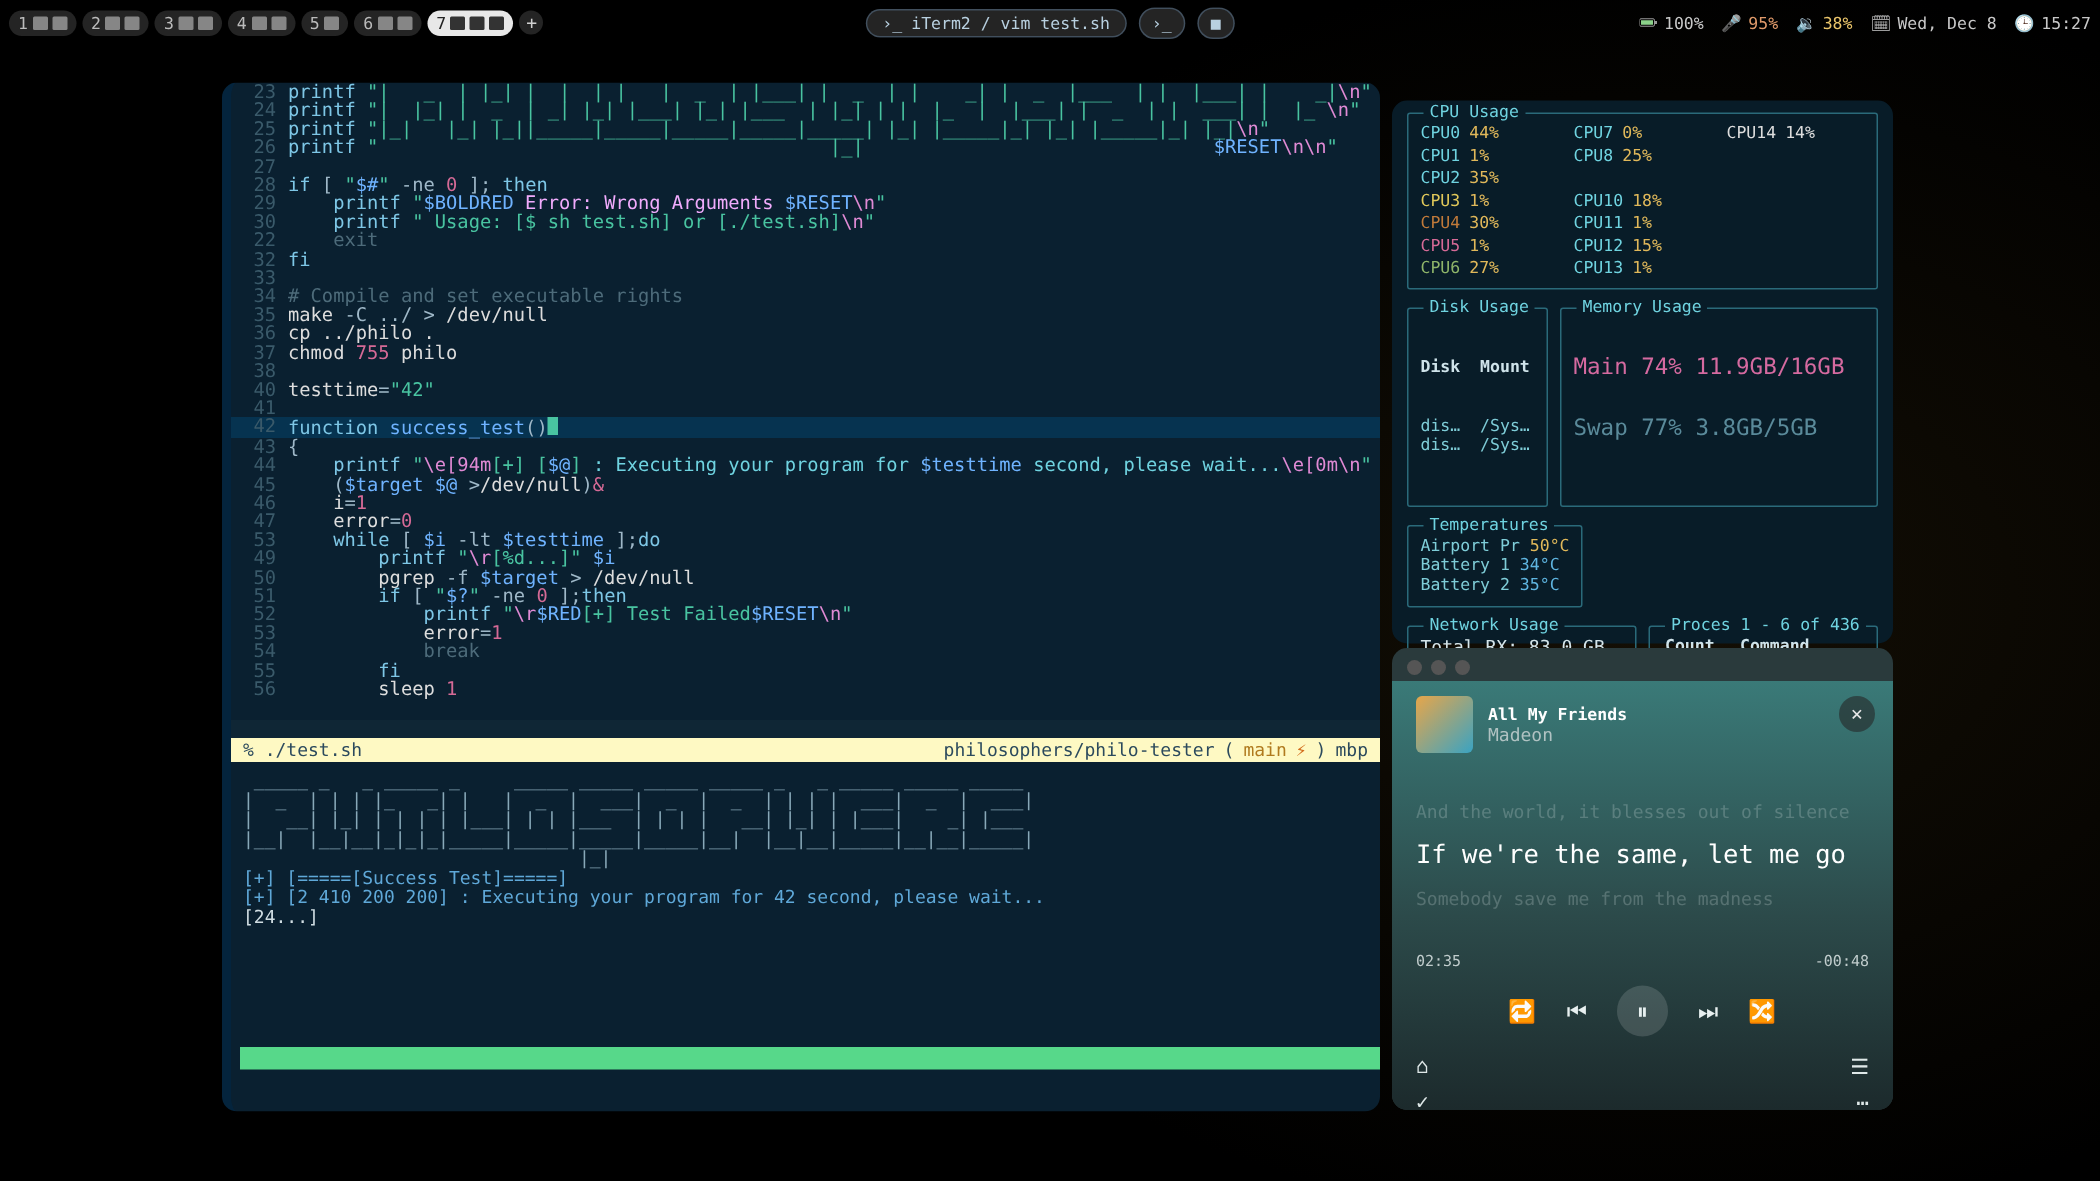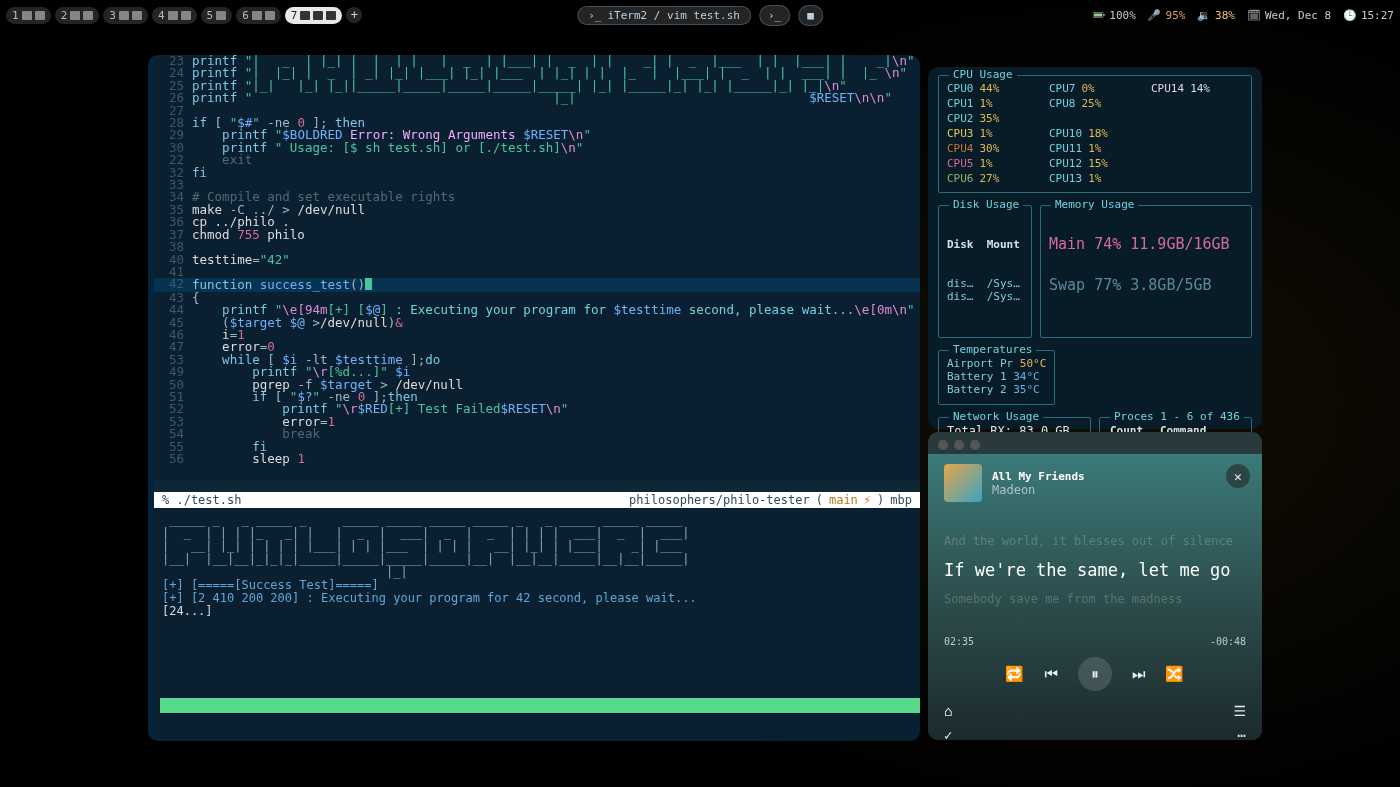--- a/index.html
+++ b/index.html
@@ -61,21 +61,21 @@
 .code { flex:1; }
 .hl-line { background:rgba(0,90,140,0.35); }
 
 .tk-kw{color:#7ec7e6;} .tk-str{color:#49c4a1;} .tk-cmt{color:#4d6b7a;}
 .tk-num{color:#d56a96;} .tk-var{color:#6fb3ff;} .tk-fn{color:#6fb3ff;}
 .tk-op{color:#9fb8c8;} .tk-id{color:#ddd;} .tk-err{color:#f0abfc;}
 .tk-cyan{color:#6fd3e0;} .tk-mag{color:#e08ad5;}
 .cursor-block{background:#49c4a1; width:7px; height:12px; display:inline-block; vertical-align:-1px;}
 .blank-row{ background:rgba(200,220,230,0.03); height:12px;}
 .status-bar{
-  height:16px; background:#ffffff; color:#2c4a5d; font-size:12px; display:flex;
+  height:16px; background:#fef9c3; color:#2c4a5d; font-size:12px; display:flex;
   align-items:center; padding:0 8px; justify-content:space-between;
 }
 .status-right{ display:flex; gap:6px; align-items:center;}
 .sb-branch{ color:#b07a1e; }
 .sb-paren{ color:#2c4a5d; }
 .sb-bolt{ color:#d26a1a; }
 .output {
   padding:6px 8px; font-size:12px; line-height:13px; color:#9bb8c8; white-space:pre;
 }
 .green-bar{

